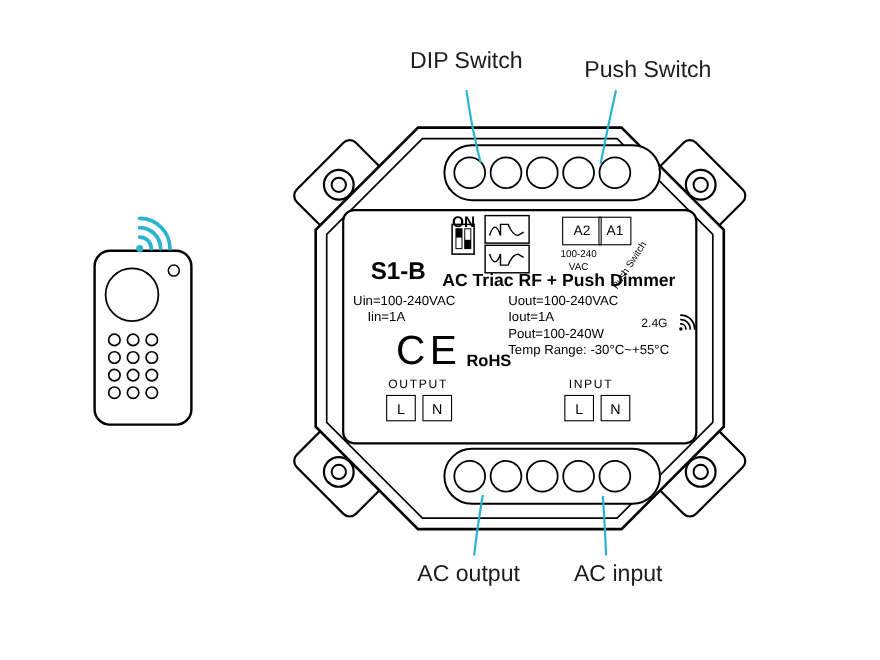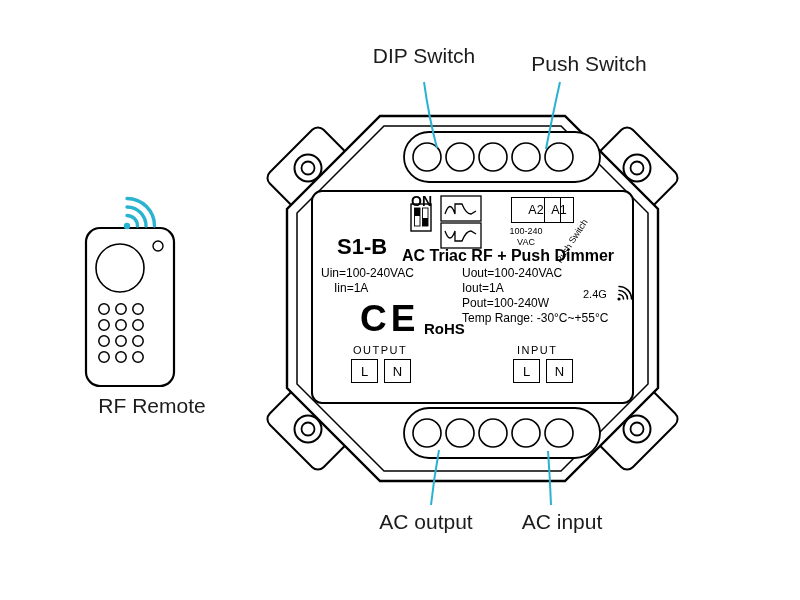--- a/index.html
+++ b/index.html
@@ -8,21 +8,21 @@
   .stage { position:relative; width:800px; height:600px; background:#fff; overflow:hidden; }
   .stage svg { position:absolute; left:0; top:0; }
   .t { position:absolute; white-space:nowrap; }
   .callout { font-size:21px; color:#1c1c1c; text-align:center; }
   .spec { font-size:12px; color:#000; }
   .termbox { position:absolute; border:1.6px solid #000; display:flex; align-items:center;
              justify-content:center; font-size:13px; color:#000; background:#fff0; }
   .tinybox-label { font-size:9px; line-height:10.5px; text-align:center; color:#000; }
   .model { font-size:22px; font-weight:bold; color:#000; }
   .subtitle { font-size:16px; font-weight:bold; color:#000; }
-  .ce { font-size:37px; font-weight:700; letter-spacing:4px; color:#000; }
+  .ce { font-size:37px; font-weight:400; letter-spacing:4px; color:#000; }
   .rohs { font-size:15px; font-weight:bold; color:#000; }
   .ioname { font-size:11px; letter-spacing:1.5px; color:#000; }
   .onlbl { font-size:14px; font-weight:bold; color:#000;text-align:right; }
   .rot { transform:rotate(-57deg); transform-origin:center center; font-size:9px; color:#000;
          display:flex; align-items:center; justify-content:center; text-align:center; }
   .rf24 { font-size:11px; color:#000; }
 </style>
 </head>
 <body>
 
@@ -129,25 +129,24 @@
       <path d="M560 82 Q552 118 546 149"></path>
       <path d="M431 505 Q434 478 439 450"></path>
       <path d="M551 505 Q550 478 548 451"></path>
     </g>
   </svg>
 
   <div class="t callout" style="left:344px; top:44px; width:160px;">DIP Switch</div>
   <div class="t callout" style="left:509px; top:52px; width:160px;">Push Switch</div>
   <div class="t callout" style="left:482px; top:510px; width:160px;">AC input</div>
   <div class="t callout" style="left:346px; top:510px; width:160px;">AC output</div>
-  <div class="t callout" style="left:72px; top:394px; width:160px;">RF Remote</div>
 
   <div class="t onlbl" style="left:411px; top:193px;">ON</div>
 
-  <div class="termbox" style="left:511px; top:197px; width:50px; height:26px; font-size:12.5px;">A2</div>
+  <div class="termbox" style="left:511px; top:197px; width:36px; height:26px; font-size:12.5px;">A2</div>
   <div class="termbox" style="left:544px; top:197px; width:30px; height:26px; font-size:12.5px;">A1</div>
 
   <div class="t tinybox-label" style="left:500px; top:226px; width:52px;">
     <span style="display:block;">100-240</span>
     <span style="display:block;">VAC</span>
   </div>
   <div class="t rot" style="left:541px; top:224px; width:62px; height:34px;">Push Switch</div>
 
   <div class="t model" style="left:337px; top:234px;">S1-B</div>
   <div class="t subtitle" style="left:402px; top:247px;">AC Triac RF + Push Dimmer</div>

